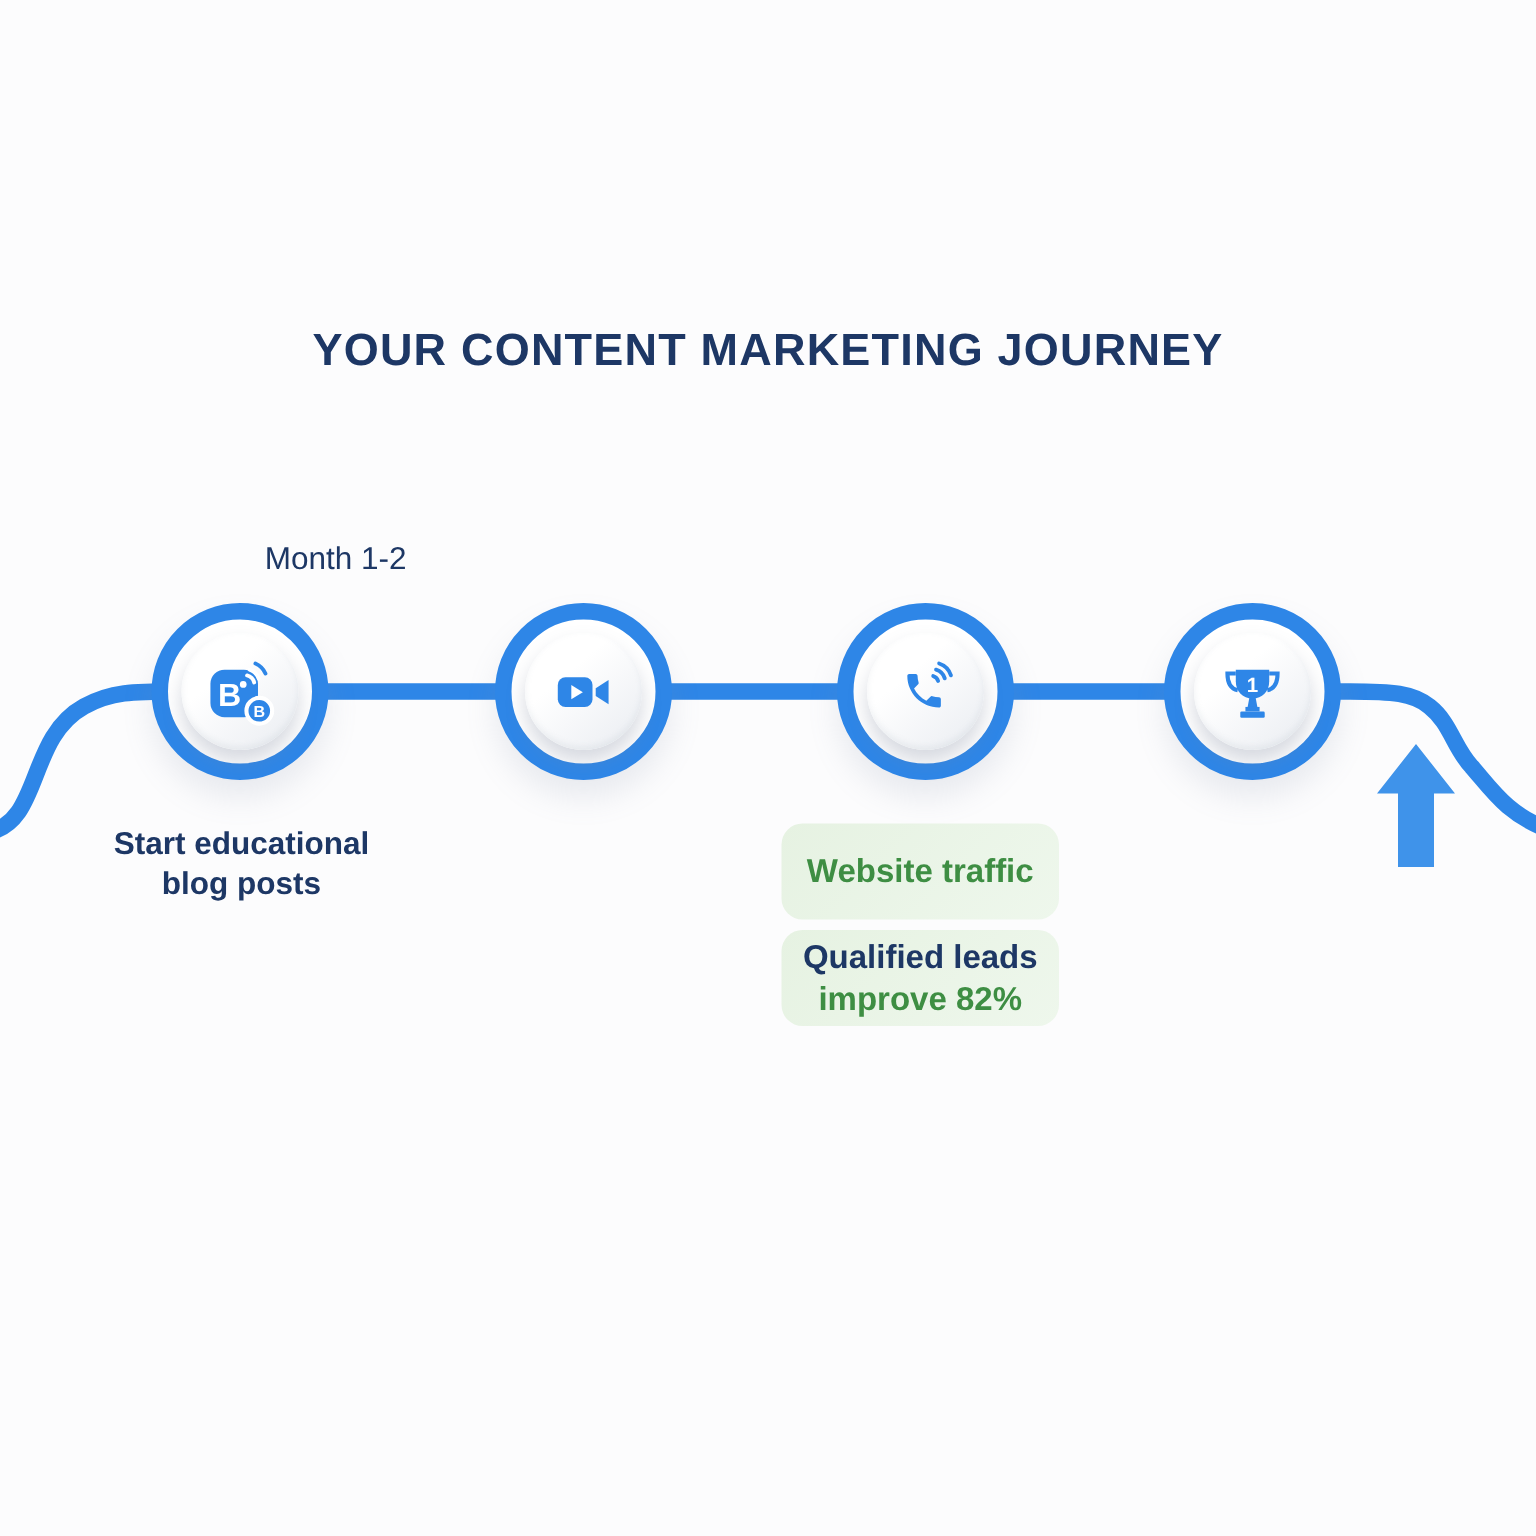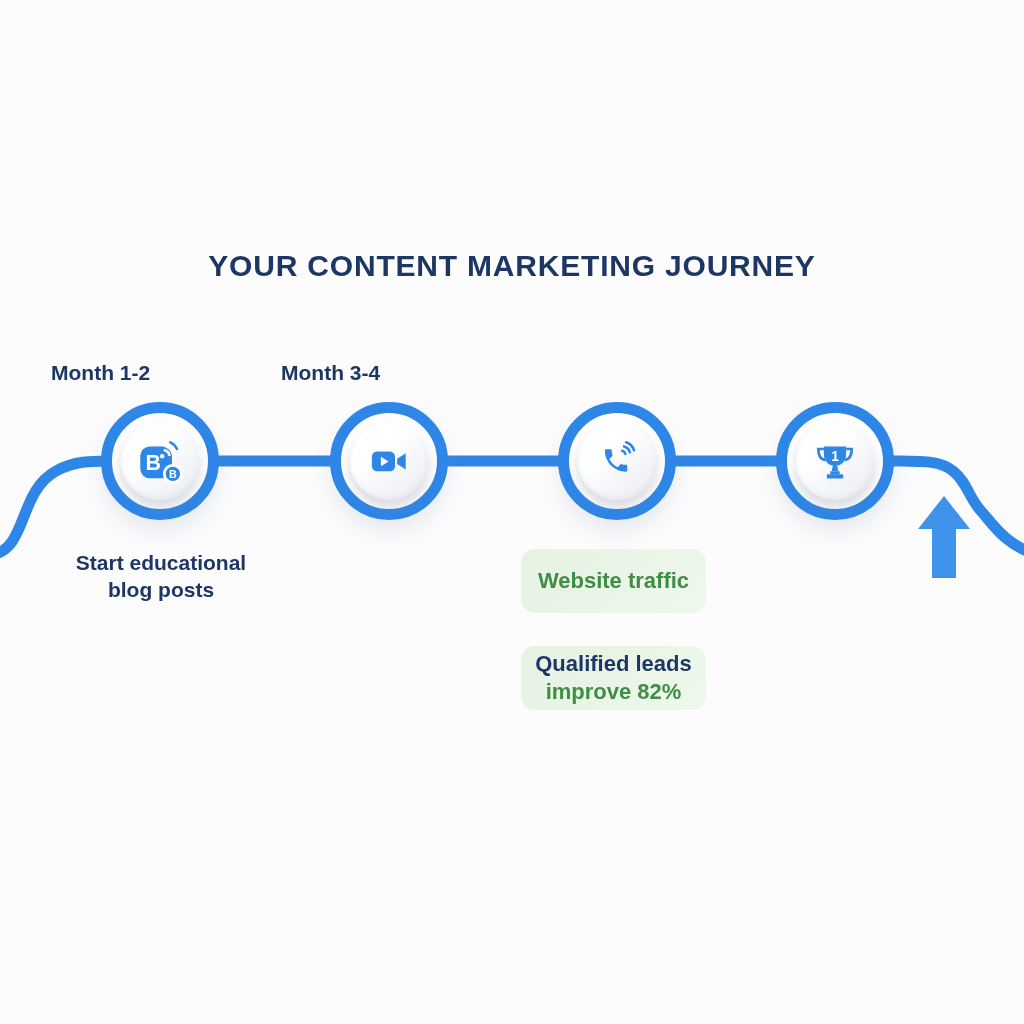--- a/index.html
+++ b/index.html
@@ -2,27 +2,27 @@
 <html><head>
 <meta charset="utf-8">
 <style>
   html,body{margin:0;padding:0;background:#fff;}
   .canvas{
     position:relative;width:1024px;height:1024px;overflow:hidden;
     background:#fcfcfd;font-family:"Liberation Sans",sans-serif;
   }
   .title{
     position:absolute;top:217px;left:0;width:1024px;text-align:center;
-    font-size:30px;font-weight:bold;color:#1d3765;letter-spacing:.8px;margin-top:32px;
+    font-size:30px;font-weight:bold;color:#1d3765;letter-spacing:.8px;
   }
   .line-svg{position:absolute;left:0;top:0;z-index:1;}
   .arrow-svg{position:absolute;left:913px;top:493px;z-index:2;}
   .month{
-    position:absolute;top:361px;width:220px;text-align:left;z-index:3;
-    font-size:21px;font-weight:bold;color:#1d3765;
+    position:absolute;top:361px;width:220px;text-align:right;z-index:3;
+    font-size:21px;font-weight:normal;color:#1d3765;
   }
   .node{
     position:absolute;top:402px;width:118px;height:118px;box-sizing:border-box;
     border:11px solid #2e86e7;border-radius:50%;background:#fff;z-index:2;
     box-shadow:0 12px 20px rgba(130,142,165,.16);
   }
   .disc{
     position:absolute;left:50%;top:50%;transform:translate(-50%,-50%);
     width:78px;height:78px;border-radius:50%;
     background:linear-gradient(140deg,#ffffff 35%,#e9ecf1 100%);
@@ -36,21 +36,21 @@
   }
   .step-label span{display:block;}
   .badge{
     position:absolute;left:521px;width:185px;height:64px;z-index:3;
     background:linear-gradient(135deg,#e6f2e2 0%,#eef7ec 100%);
     border-radius:14px;display:flex;flex-direction:column;
     align-items:center;justify-content:center;
     font-size:22px;font-weight:bold;line-height:28px;
   }
   .badge-1{top:549px;}
-  .badge-2{top:646px;}
+  .badge-2{top:620px;}
   .text-green{color:#3e8e43;}
   .text-navy{color:#1d3765;}
 </style>
 </head>
 <body>
 
 <div class="canvas">
 
   <div class="title">YOUR CONTENT MARKETING JOURNEY</div>
 
@@ -62,21 +62,20 @@
              C 928 461, 942 462, 953 471
              C 967 482, 969 498, 981 511
              C 995 527, 1005 543, 1032 553" fill="none" stroke="#2e86e7" stroke-width="11" stroke-linecap="round"></path>
   </svg>
 
   <svg class="arrow-svg" width="62" height="90" viewBox="0 0 62 90">
     <polygon points="31,3 57,36 43,36 43,85 19,85 19,36 5,36" fill="#3f93ea"></polygon>
   </svg>
 
   <div class="month" style="left:51px">Month 1-2</div>
-  <div class="month" style="left:281px">Month 3-4</div>
 
   <div class="node" style="left:101px">
     <div class="disc">
       <svg viewBox="0 0 56 56">
         <rect x="5" y="11" width="37" height="37" rx="11" fill="#2e86e7"></rect>
         <text x="20" y="39" text-anchor="middle" font-size="25" font-weight="bold" font-family="Liberation Sans, sans-serif" fill="#ffffff">B</text>
         <circle cx="30.5" cy="22.5" r="2.6" fill="#ffffff"></circle>
         <g fill="none" stroke-linecap="round">
           <path d="M33.5 15.5 A 7.5 7.5 0 0 1 39 21" stroke="#ffffff" stroke-width="3"></path>
           <path d="M35.5 11 A 11.5 11.5 0 0 1 42.5 18" stroke="#ffffff" stroke-width="3"></path>

